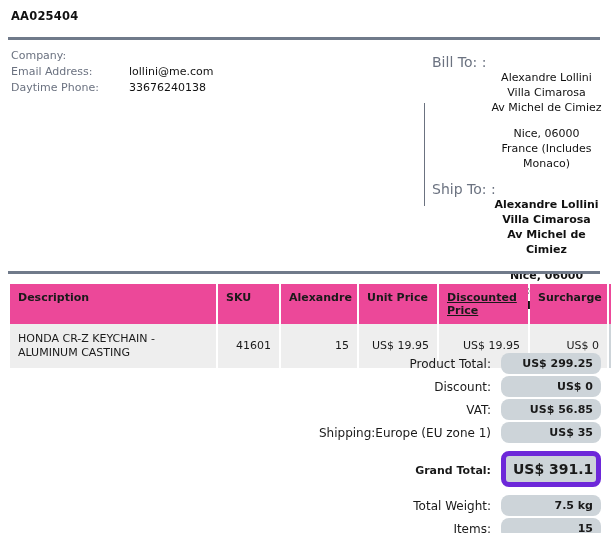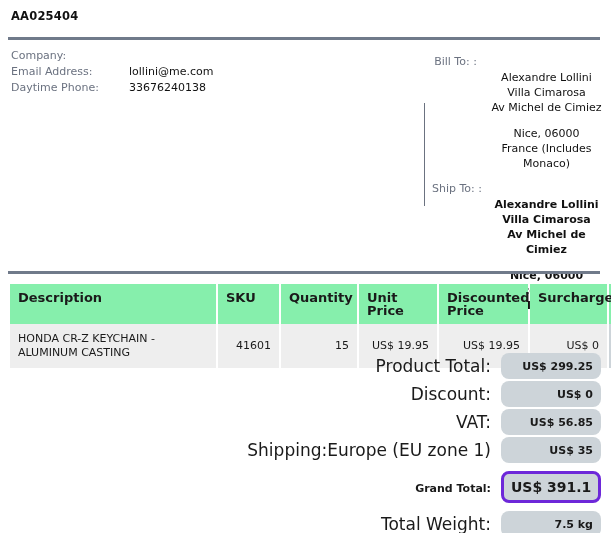--- a/index.html
+++ b/index.html
@@ -72,23 +72,23 @@
   }
 
   .addr-block {
     position: absolute;
     left: 432px;
     top: 54px;
     width: 175px;
   }
   .addr-heading {
     color: #6b7280;
-    font-size: 11px;
+    font-size: 14px;
     line-height: 16px;
-    text-align: center;
+    text-align: left;
     padding-right: 128px;
     white-space: nowrap;
   }
   .addr-lines {
     padding-left: 54px;
     line-height: 15px;
     font-size: 11px;
     color: #111111;
     text-align: center;
   }
@@ -115,23 +115,23 @@
   table.items {
     position: absolute;
     left: 8px;
     top: 284px;
     width: 595px;
     border-collapse: separate;
     border-spacing: 2px 0;
     table-layout: fixed;
   }
   table.items th {
-    background: #86efac;
+    background: #ec4899;
     color: #1a1a1a;
-    font-size: 13px;
+    font-size: 11px;
     font-weight: bold;
     text-align: left;
     padding: 7px 8px;
     vertical-align: top;
     line-height: 13px;
   }
   table.items td {
     background: #eeeeee;
     color: #1a1a1a;
     font-size: 11px;
@@ -144,37 +144,37 @@
   }
   table.items td.ext {
     background: #cdd4d9;
     font-weight: bold;
     text-align: right;
   }
   th.c-desc { width: 190px; }
   th.c-sku  { width: 45px; }
   th.c-qty  { width: 60px; }
   th.c-unit { width: 62px; }
-  th.c-disc { width: 73px; }
+  th.c-disc { width: 73px; text-decoration: underline; }
   th.c-sur  { width: 61px; }
   th.c-ext  { width: 84px; }
 
   
   table.totals {
     position: absolute;
     left: 8px;
     top: 351px;
     width: 595px;
     border-collapse: separate;
     border-spacing: 2px 2px;
     table-layout: fixed;
   }
   table.totals td.t-label {
     text-align: right;
-    font-size: 17px;
+    font-size: 12px;
     color: #1a1a1a;
     padding: 3px 8px 3px 0;
     white-space: nowrap;
   }
   table.totals td.t-value {
     width: 84px;
     background: #cdd4d9;
     text-align: right;
     font-weight: bold;
     font-size: 11px;
@@ -183,21 +183,21 @@
     white-space: nowrap;
     border-radius: 8px;
   }
   table.totals tr.grand td.t-label {
     font-weight: bold;
     font-size: 11px;
     padding-top: 9px;
     padding-bottom: 7px;
   }
   table.totals tr.grand td.t-value {
-    border: 3px solid #6d28d9;
+    border: 5px solid #6d28d9;
     font-size: 14px;
     font-weight: bold;
     padding: 5px 7px;
   }
   table.totals tr.spacer td {
     height: 4px;
     padding: 0;
     background: transparent;
     border: none;
   }
@@ -252,21 +252,21 @@
   </div>
 </div>
 
 <div class="mid-rule"></div>
 
 <table class="items">
   <thead>
     <tr>
       <th class="c-desc">Description</th>
       <th class="c-sku">SKU</th>
-      <th class="c-qty num">Quantity</th>
+      <th class="c-qty num">Alexandre</th>
       <th class="c-unit">Unit Price</th>
       <th class="c-disc">Discounted Price</th>
       <th class="c-sur">Surcharge</th>
       <th class="c-ext">Extension</th>
     </tr>
   </thead>
   <tbody>
     <tr>
       <td>HONDA CR-Z KEYCHAIN - ALUMINUM CASTING</td>
       <td class="num">41601</td>

